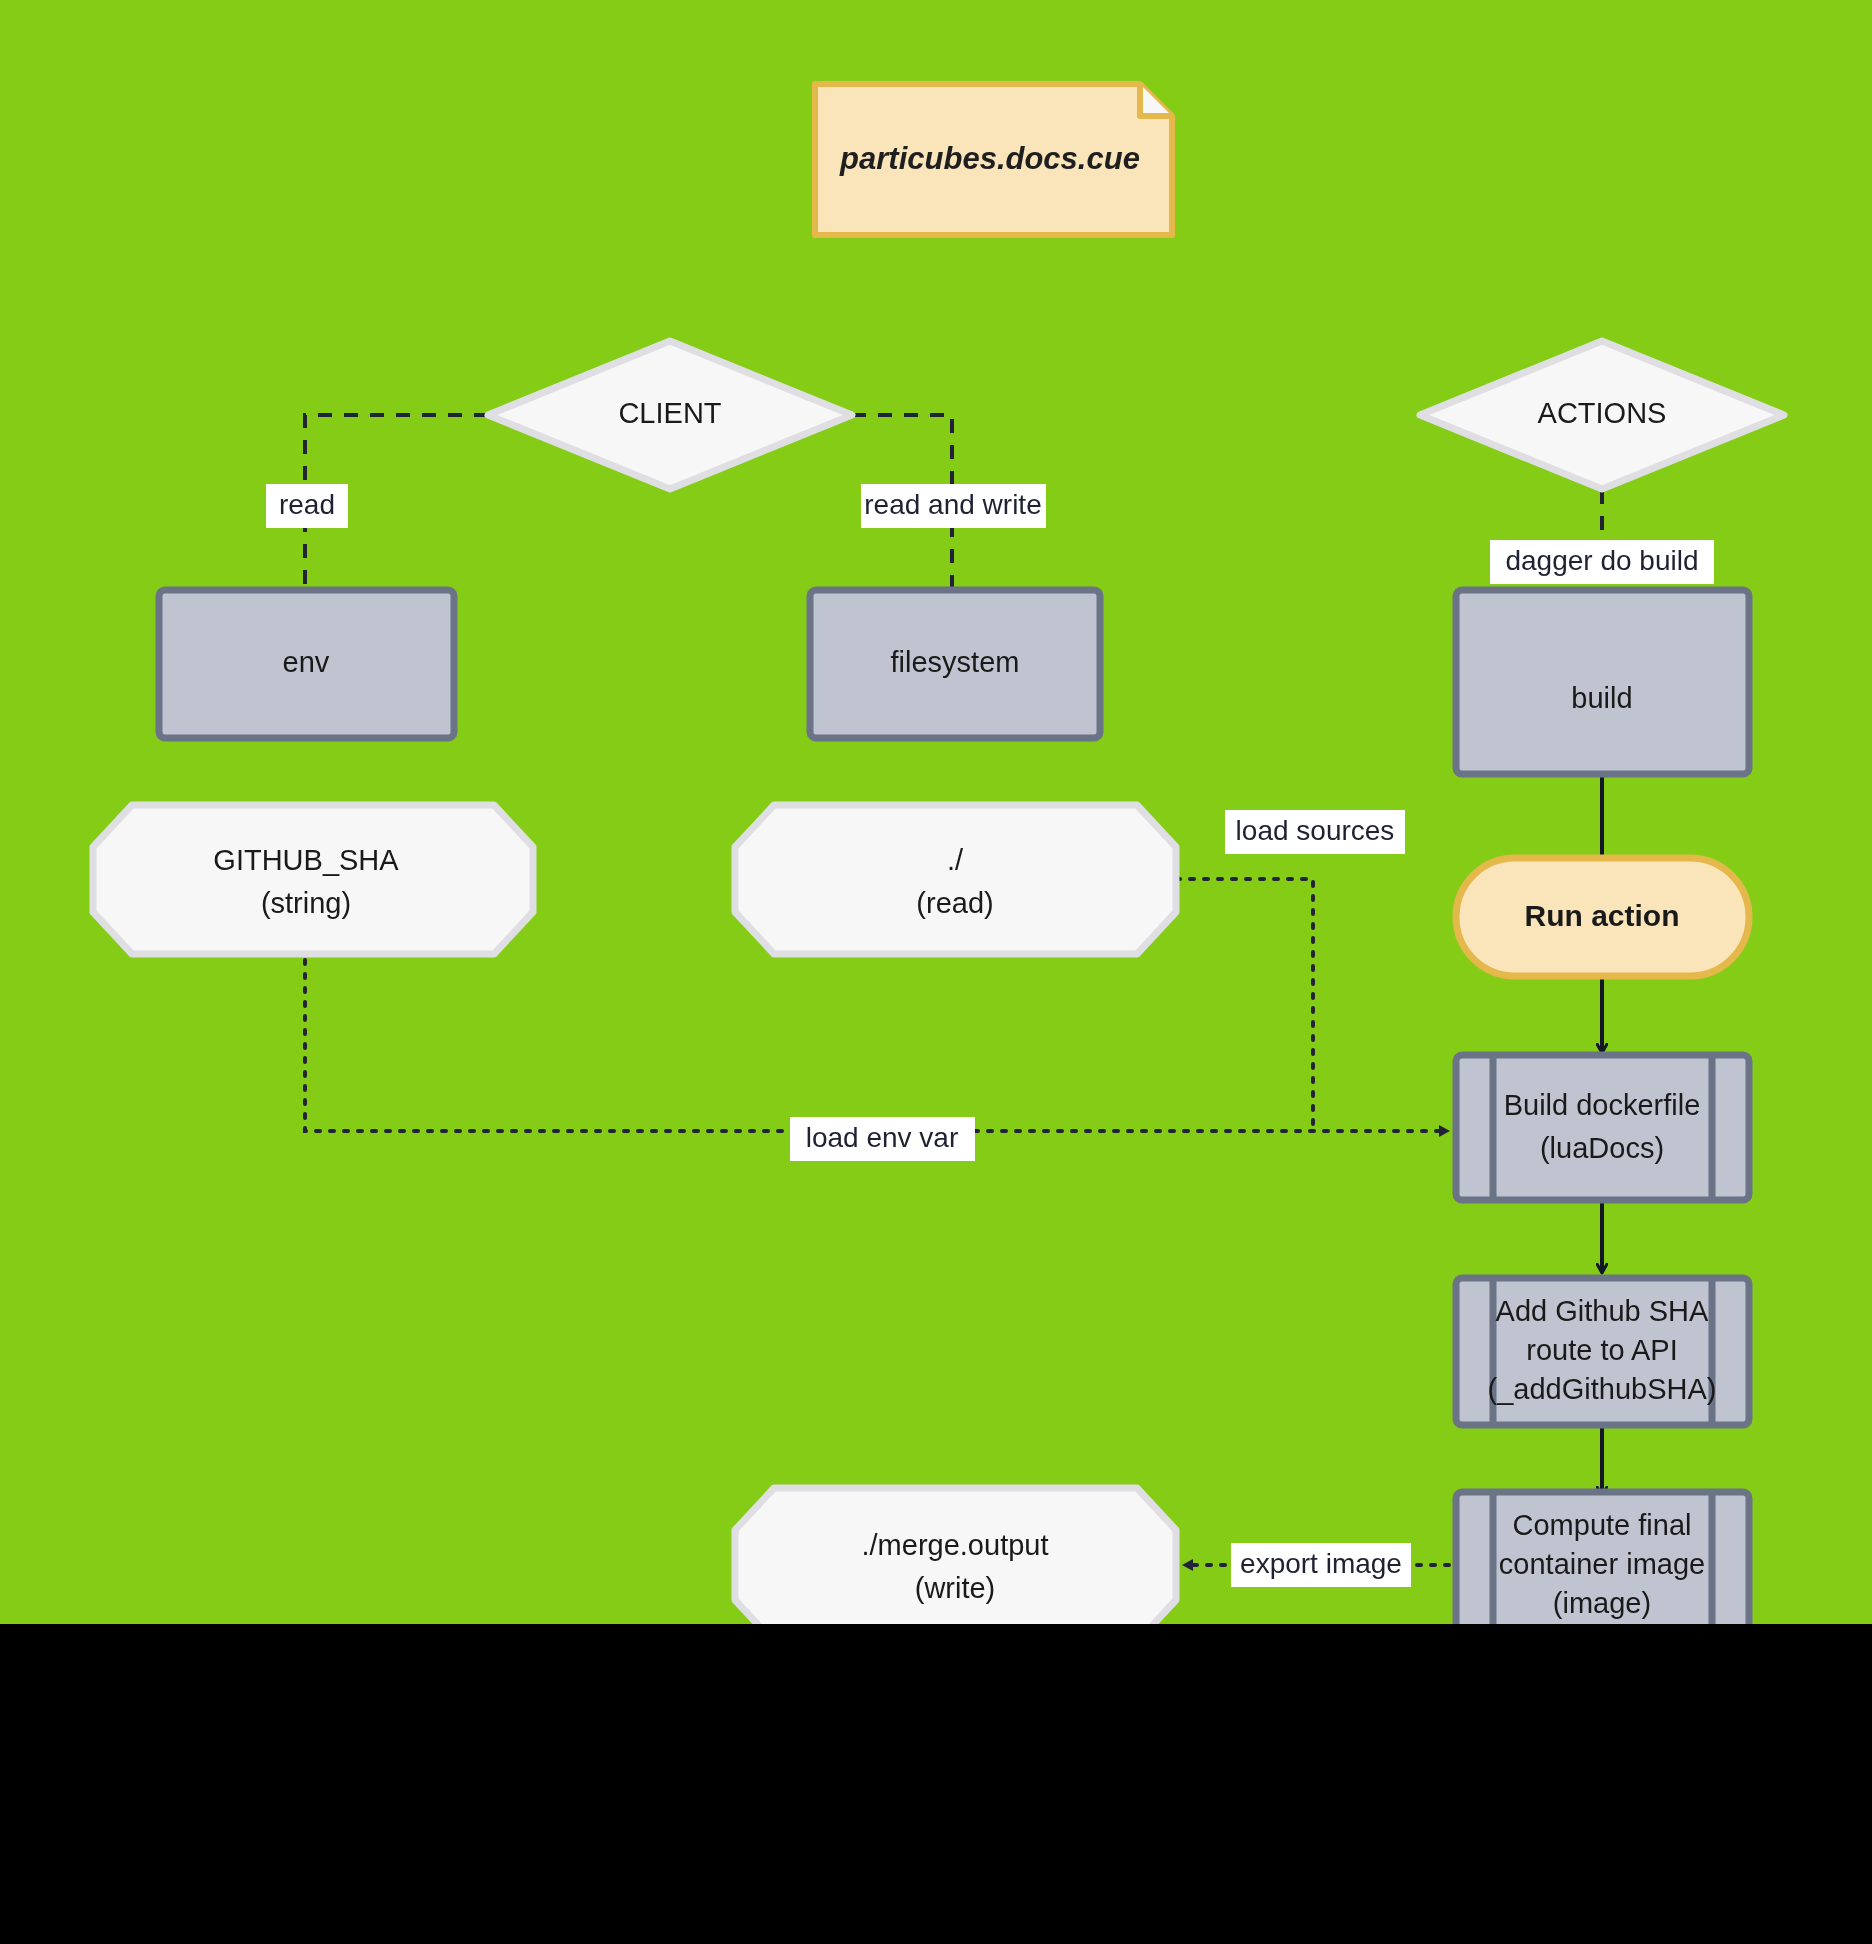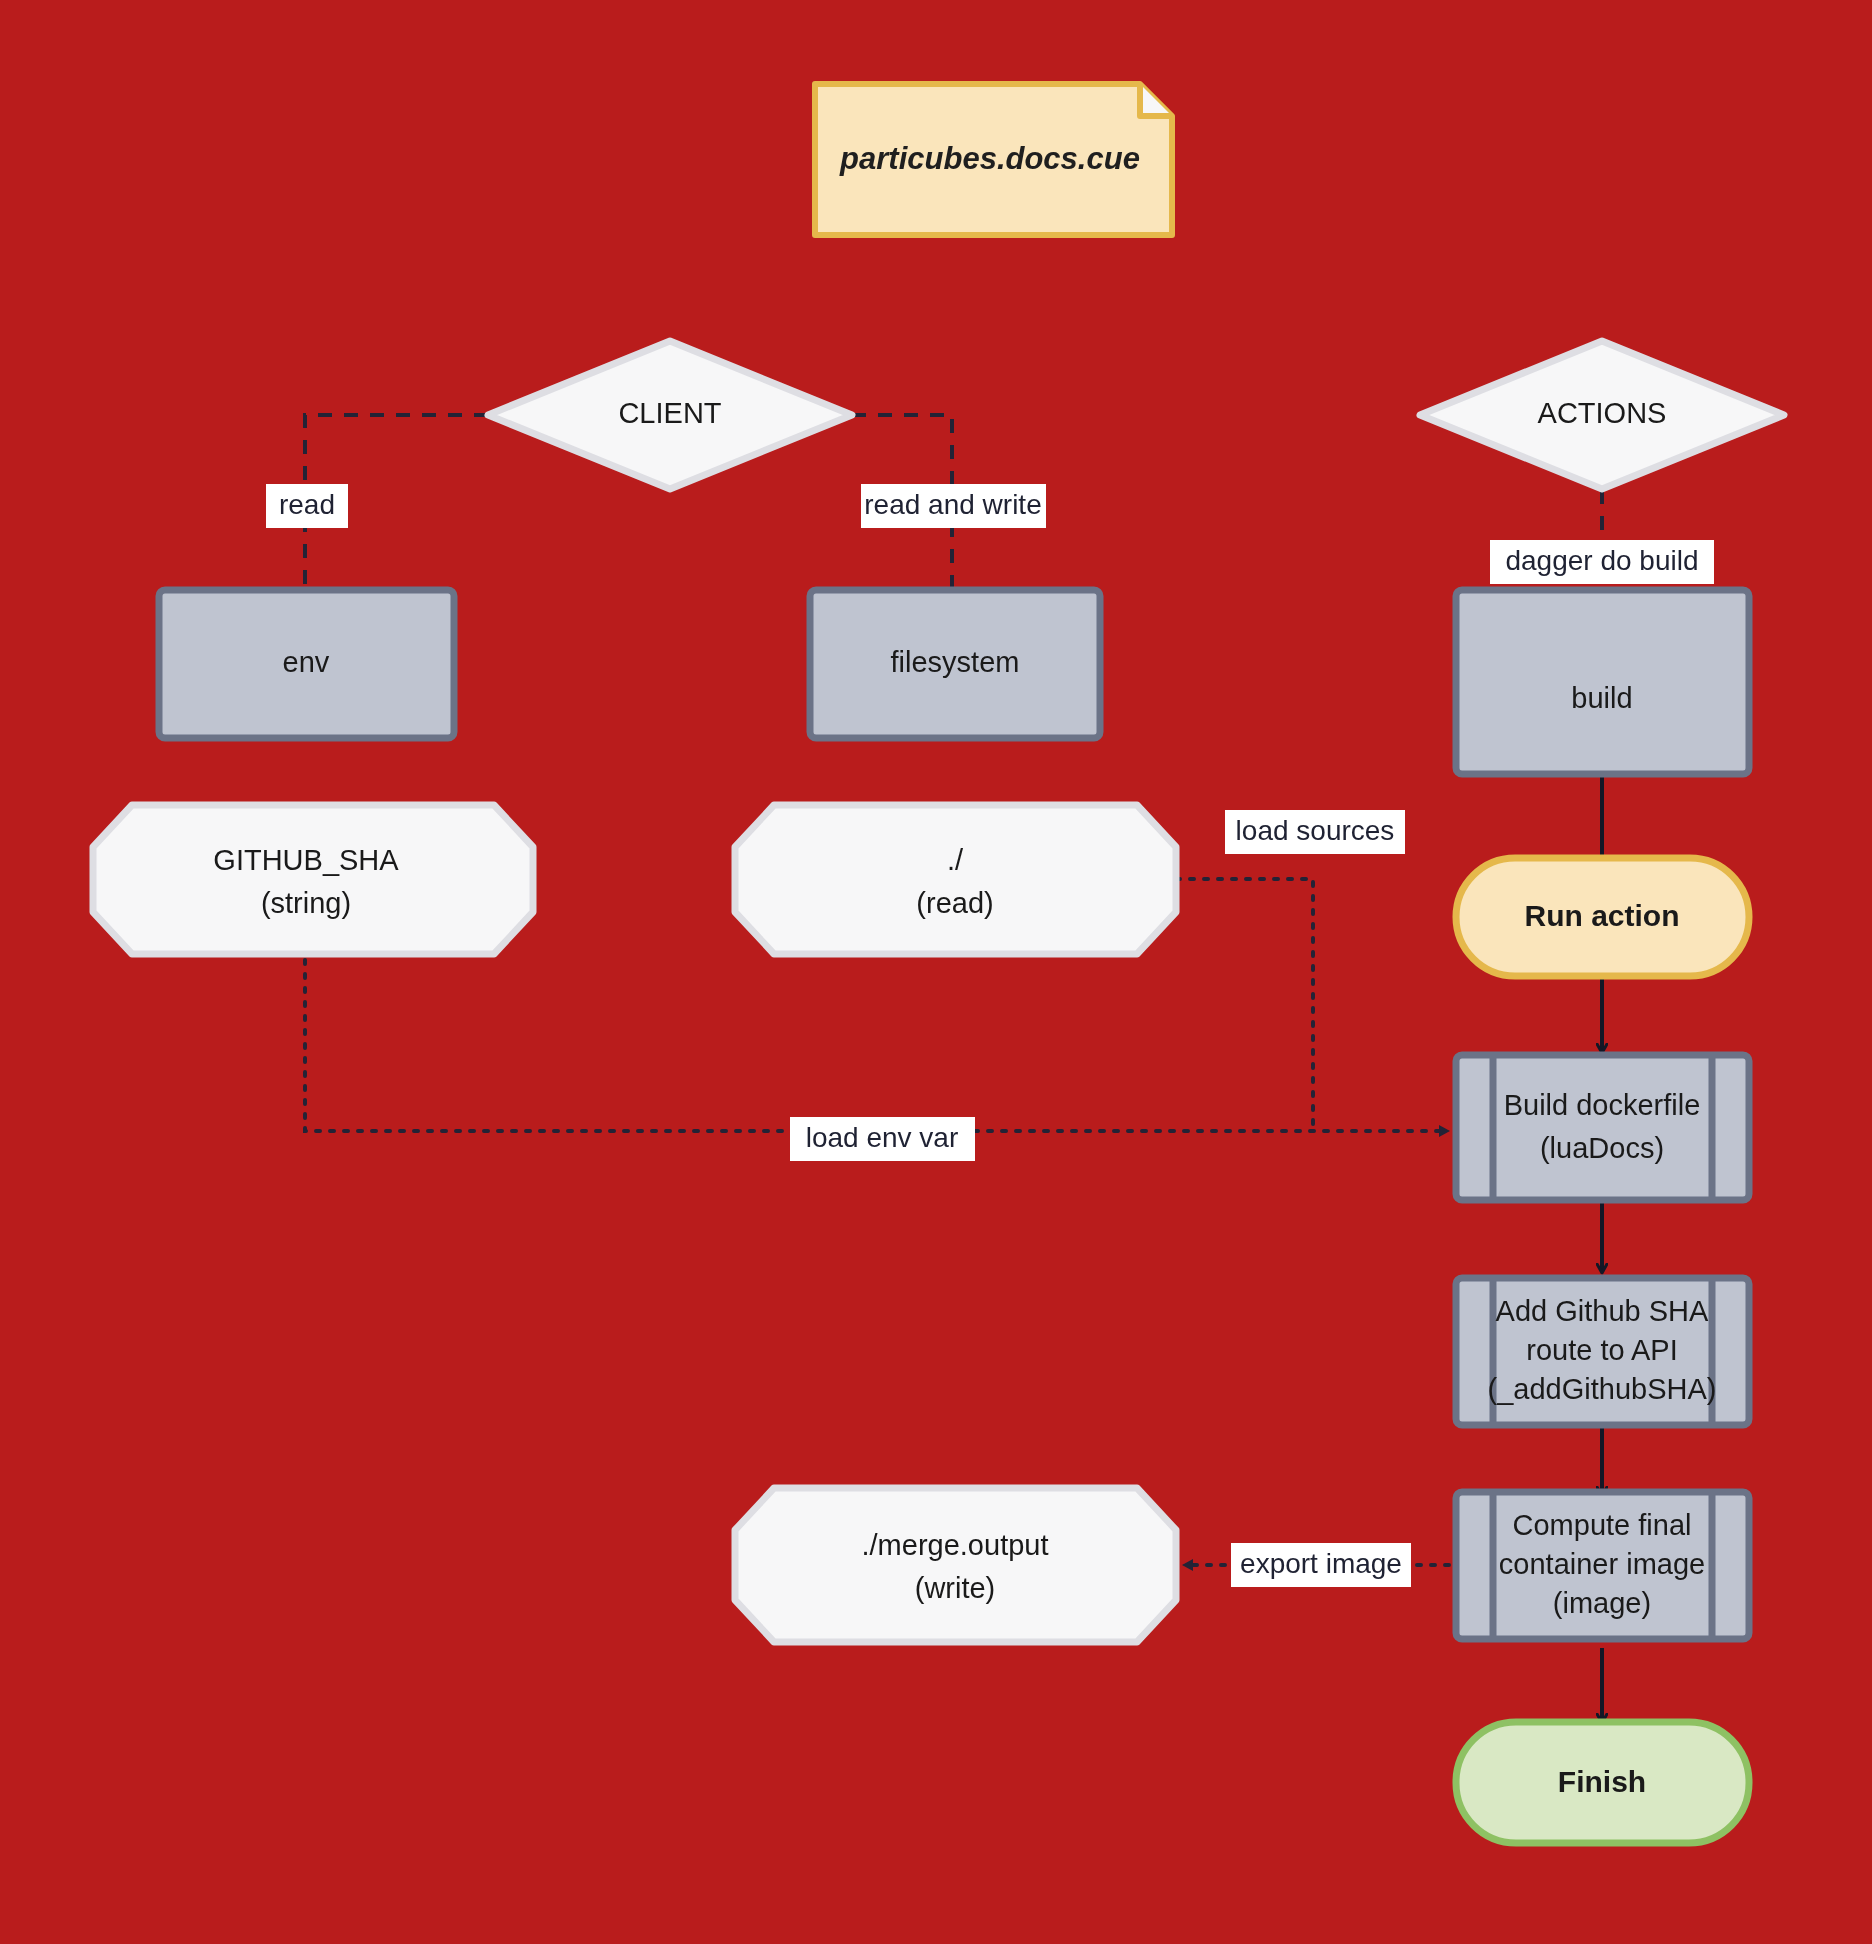--- a/index.html
+++ b/index.html
@@ -6,22 +6,22 @@
     margin: 0;
     padding: 0;
     background: #000000;
   }
   body {
     font-family: "Liberation Sans", "DejaVu Sans", sans-serif;
   }
   #stage {
     position: relative;
     width: 1872px;
-    height: 1944px;
-    background: #b91c1c;
+    height: 1624px;
+    background: #84cc16;
     overflow: hidden;
   }
   svg#diagram {
     position: absolute;
     left: 0;
     top: 0;
     width: 1872px;
     height: 1944px;
   }
   .node-label {

